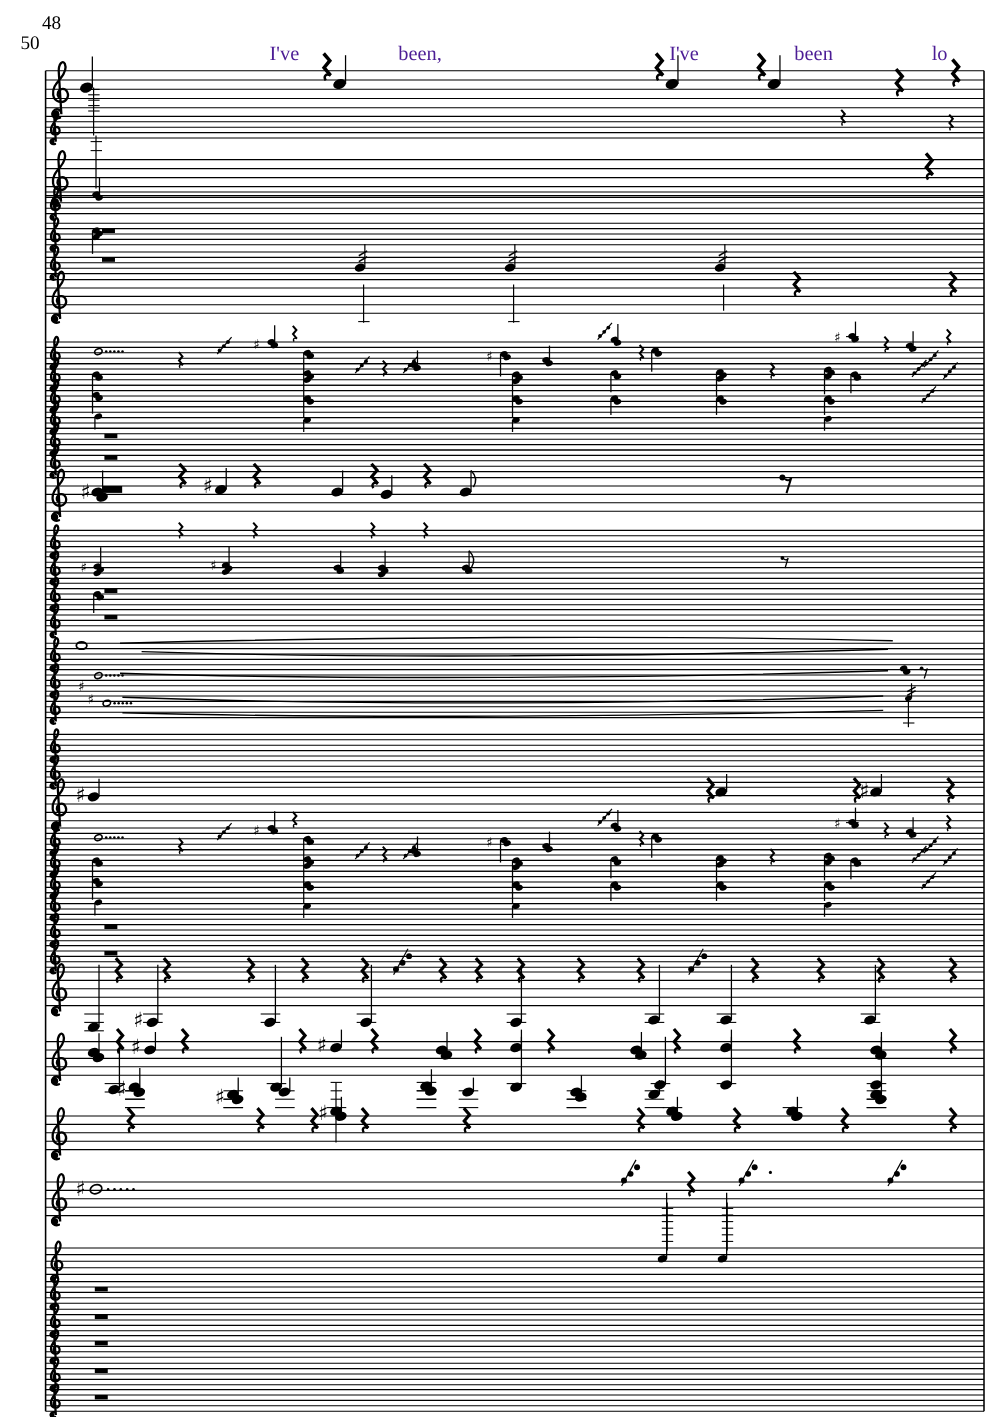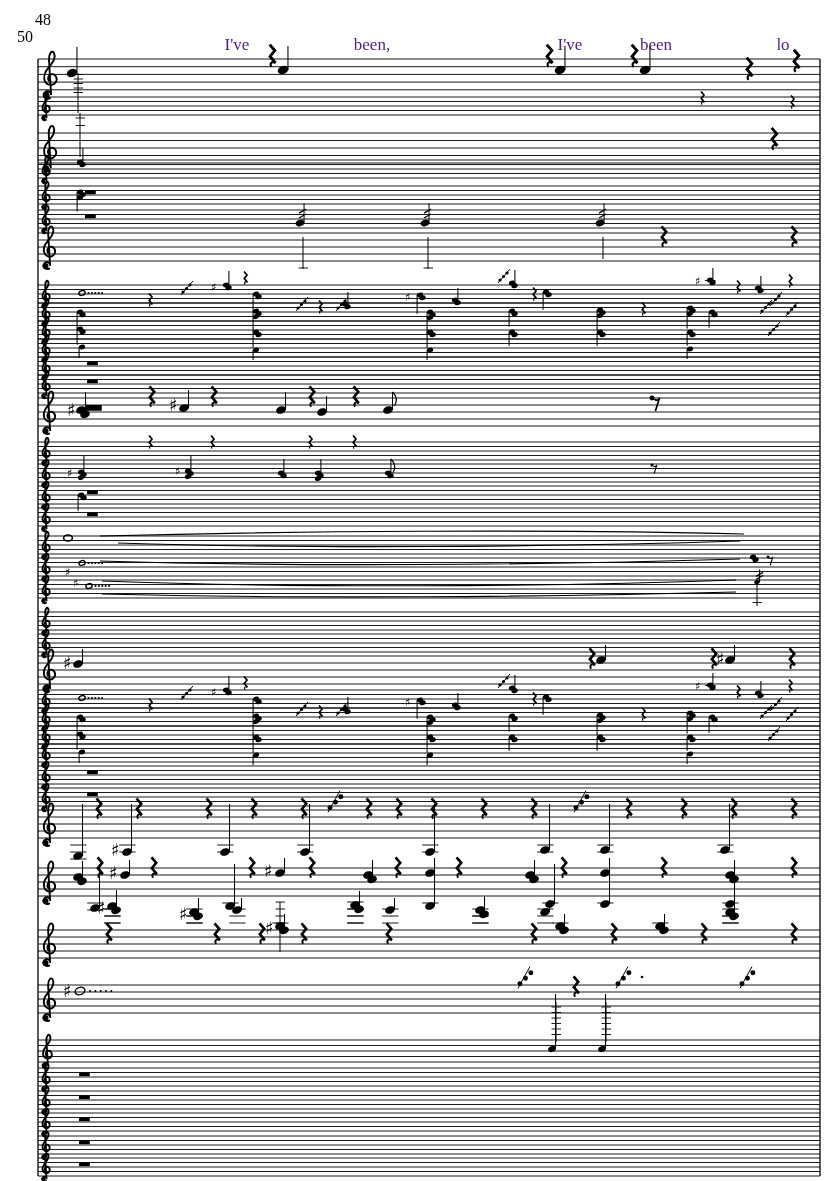--- a/index.html
+++ b/index.html
@@ -13,23 +13,23 @@
 </style>
 </head>
 <body>
 
 <div id="page">
   <span id="page-number" class="num">48</span>
   <span id="measure-number" class="num">50</span>
 
   <div>
     <span class="lyric" style="left: 237px;">I've</span>
-    <span class="lyric" style="left: 372px;">been,</span>
+    <span class="lyric" style="left: 350px;">been,</span>
     <span class="lyric" style="left: 570px;">I've</span>
-    <span class="lyric" style="left: 656px;">been</span>
+    <span class="lyric" style="left: 678px;">been</span>
     <span class="lyric" style="left: 783px;">lo</span>
   </div>
 
   <svg id="score-svg" xmlns="http://www.w3.org/2000/svg" viewBox="0 0 835 1181">
       <g>
         <line x1="38" y1="59" x2="820" y2="59" stroke="#000" stroke-width="0.9"></line>
         <line x1="38" y1="66.7" x2="820" y2="66.7" stroke="#000" stroke-width="0.9"></line>
         <line x1="38" y1="74.4" x2="820" y2="74.4" stroke="#000" stroke-width="0.9"></line>
         <line x1="38" y1="82.1" x2="820" y2="82.1" stroke="#000" stroke-width="0.9"></line>
         <line x1="38" y1="89.8" x2="820" y2="89.8" stroke="#000" stroke-width="0.9"></line>

